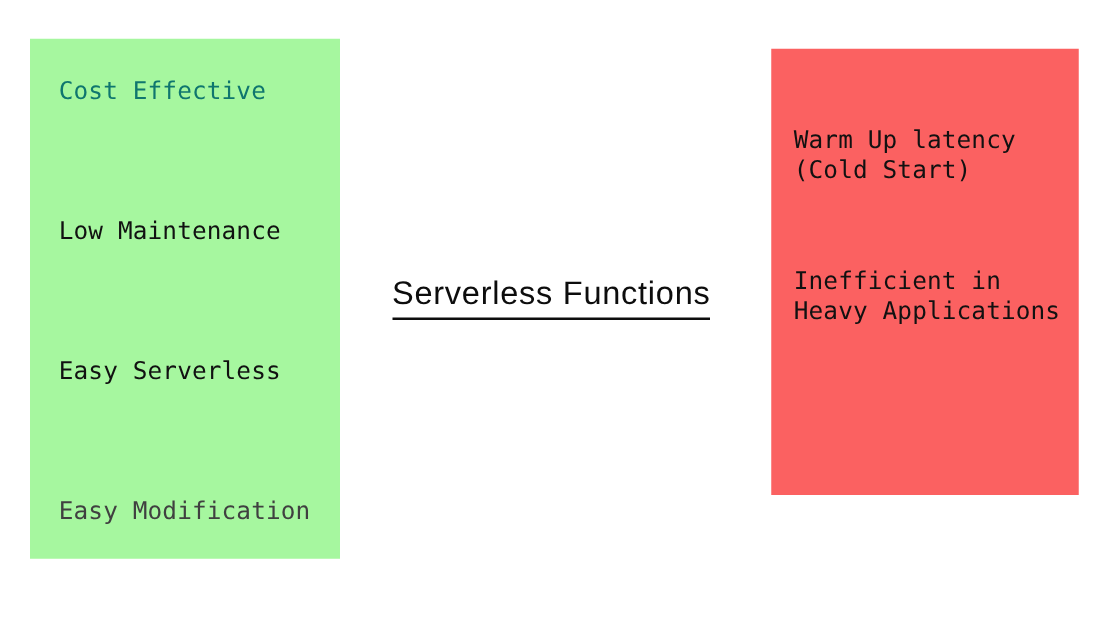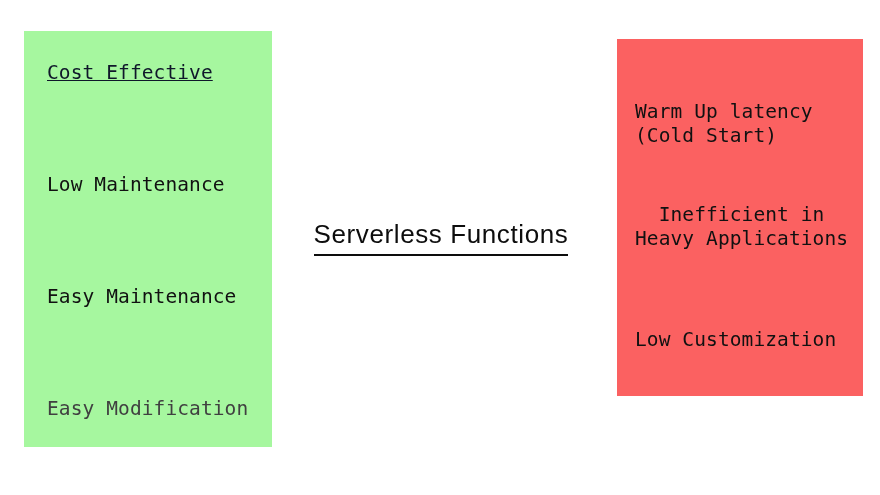--- a/index.html
+++ b/index.html
@@ -61,21 +61,21 @@
   .cons-item { left: 18px; }
 
   
   #pros-item-0 { top: 30px; }
   #pros-item-1 { top: 142px; text-align: right; }
   #pros-item-2 { top: 254px; }
   #pros-item-3 { top: 366px; }
 
   
   #cons-item-0 { top: 61px; }
-  #cons-item-1 { top: 164px; text-align: center; }
+  #cons-item-1 { top: 174px; }
   #cons-item-2 { top: 289px; }
 
   
   #center-title {
     position: absolute;
     left: 296px;
     top: 219px;
     width: 290px;
     text-align: center;
     font-family: "Liberation Sans", "DejaVu Sans", sans-serif;
@@ -91,37 +91,36 @@
     padding-bottom: 4px;
   }
 </style>
 </head>
 <body style="background: rgb(255, 255, 255);">
 
 <div id="canvas" style="background: rgb(255, 255, 255);">
 
   <div class="panel" id="pros-panel" style="background: rgb(166, 247, 159);">
 
-    <div class="item pros-item" id="pros-item-0" style="color: #0f172a; text-decoration: underline;">Cost Effective</div>
+    <div class="item pros-item" id="pros-item-0" style="color: #0f766e;">Cost Effective</div>
 
     <div class="item pros-item" id="pros-item-1" style="color: rgb(17, 17, 17);">Low Maintenance</div>
 
-    <div class="item pros-item" id="pros-item-2" style="color: rgb(17, 17, 17);">Easy Maintenance</div>
+    <div class="item pros-item" id="pros-item-2" style="color: rgb(17, 17, 17);">Easy Serverless</div>
 
     <div class="item pros-item" id="pros-item-3" style="color: #404040;">Easy Modification</div>
   </div>
 
   <div id="center-title" style="color: rgb(13, 13, 13);">
     <span id="center-title-text" style="border-bottom-color: rgb(13, 13, 13);">Serverless Functions</span>
   </div>
 
   <div class="panel" id="cons-panel" style="background: rgb(251, 97, 97);">
 
     <div class="item cons-item" id="cons-item-0" style="color: rgb(17, 17, 17);">Warm Up latency
 (Cold Start)</div>
 
     <div class="item cons-item" id="cons-item-1" style="color: rgb(17, 17, 17);">Inefficient in
 Heavy Applications</div>
 
-    <div class="item cons-item" id="cons-item-2" style="color: rgb(17, 17, 17);">Low Customization</div>
   </div>
 
 </div>
 
 </body></html>

